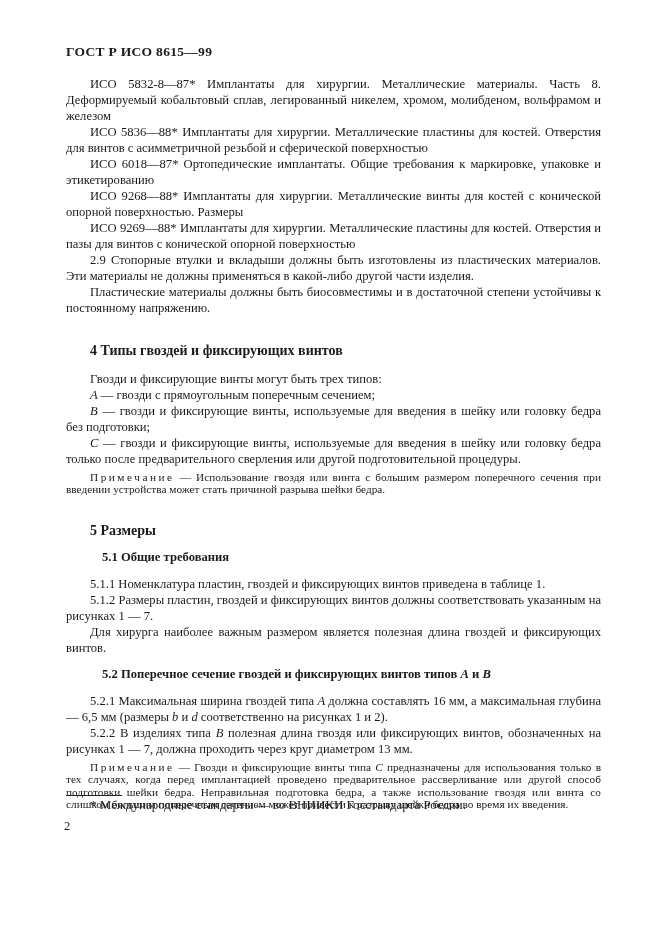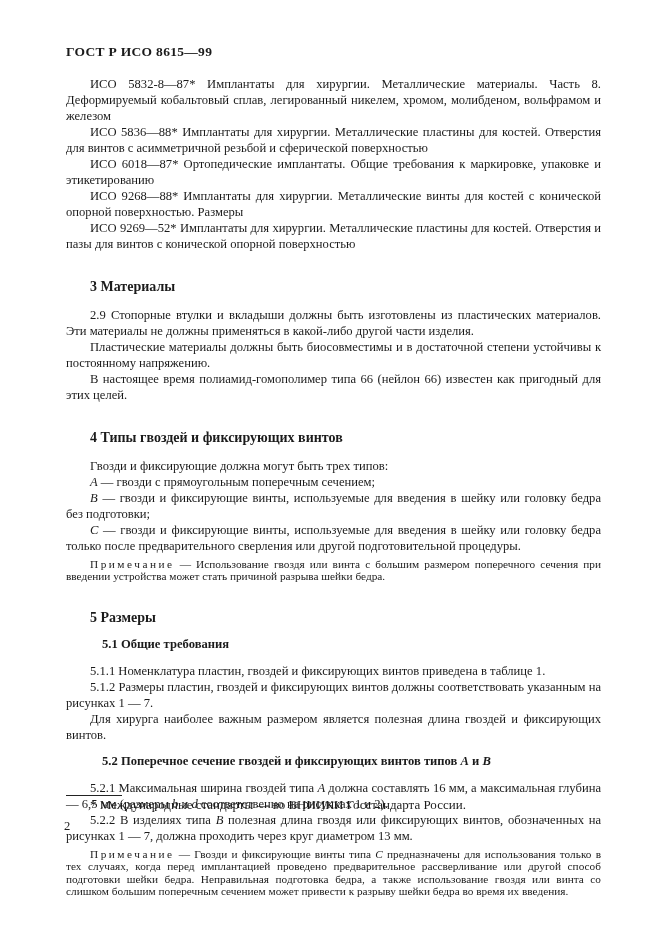--- a/index.html
+++ b/index.html
@@ -89,30 +89,28 @@
 
 <div class="page">
 
   <div class="running-header">ГОСТ Р ИСО 8615—99</div>
 
   <div>
     <p class="body">ИСО 5832-8—87*  Имплантаты для хирургии. Металлические материалы. Часть 8. Деформируемый кобальтовый сплав, легированный никелем, хромом, молибденом, вольфрамом и железом</p>
     <p class="body">ИСО 5836—88*  Имплантаты для хирургии. Металлические пластины для костей. Отверстия для винтов с асимметричной резьбой и сферической поверхностью</p>
     <p class="body">ИСО 6018—87*  Ортопедические имплантаты. Общие требования к маркировке, упаковке и этикетированию</p>
     <p class="body">ИСО 9268—88*  Имплантаты для хирургии. Металлические винты для костей с конической опорной поверхностью. Размеры</p>
-    <p class="body">ИСО 9269—52*  Имплантаты для хирургии. Металлические пластины для костей. Отверстия и пазы для винтов с конической опорной поверхностью</p>
+    <p class="body">ИСО 9269—88*  Имплантаты для хирургии. Металлические пластины для костей. Отверстия и пазы для винтов с конической опорной поверхностью</p>
   </div>
 
-  <h2 class="sec">3  Материалы</h2>
   <p class="body">2.9  Стопорные втулки и вкладыши должны быть изготовлены из пластических материалов. Эти материалы не должны применяться в какой-либо другой части изделия.</p>
   <p class="body">Пластические материалы должны быть биосовместимы и в достаточной степени устойчивы к постоянному напряжению.</p>
-  <p class="body">В настоящее время полиамид-гомополимер типа 66 (нейлон 66) известен как пригодный для этих целей.</p>
 
   <h2 class="sec">4  Типы гвоздей и фиксирующих винтов</h2>
-  <p class="body">Гвозди и фиксирующие должна могут быть трех типов:</p>
+  <p class="body">Гвозди и фиксирующие винты могут быть трех типов:</p>
   <p class="body"><i>А</i><span> — гвозди с прямоугольным поперечным сечением;</span></p>
   <p class="body"><i>В</i><span> — гвозди и фиксирующие винты, используемые для введения в шейку или головку бедра без подготовки;</span></p>
   <p class="body"><i>С</i><span> — гвозди и фиксирующие винты, используемые для введения в шейку или головку бедра только после предварительного сверления или другой подготовительной процедуры.</span></p>
   <p class="note"><span class="note-label">Примечание</span><span> — Использование гвоздя или винта с большим размером поперечного сечения при введении устройства может стать причиной разрыва шейки бедра.</span></p>
 
   <h2 class="sec">5  Размеры</h2>
   <h3 class="sub">5.1  Общие требования</h3>
   <p class="body">5.1.1  Номенклатура пластин, гвоздей и фиксирующих винтов приведена в таблице 1.</p>
   <p class="body">5.1.2  Размеры пластин, гвоздей и фиксирующих винтов должны соответствовать указанным на рисунках 1 — 7.</p>
   <p class="body">Для хирурга наиболее важным размером является полезная длина гвоздей и фиксирующих винтов.</p>

